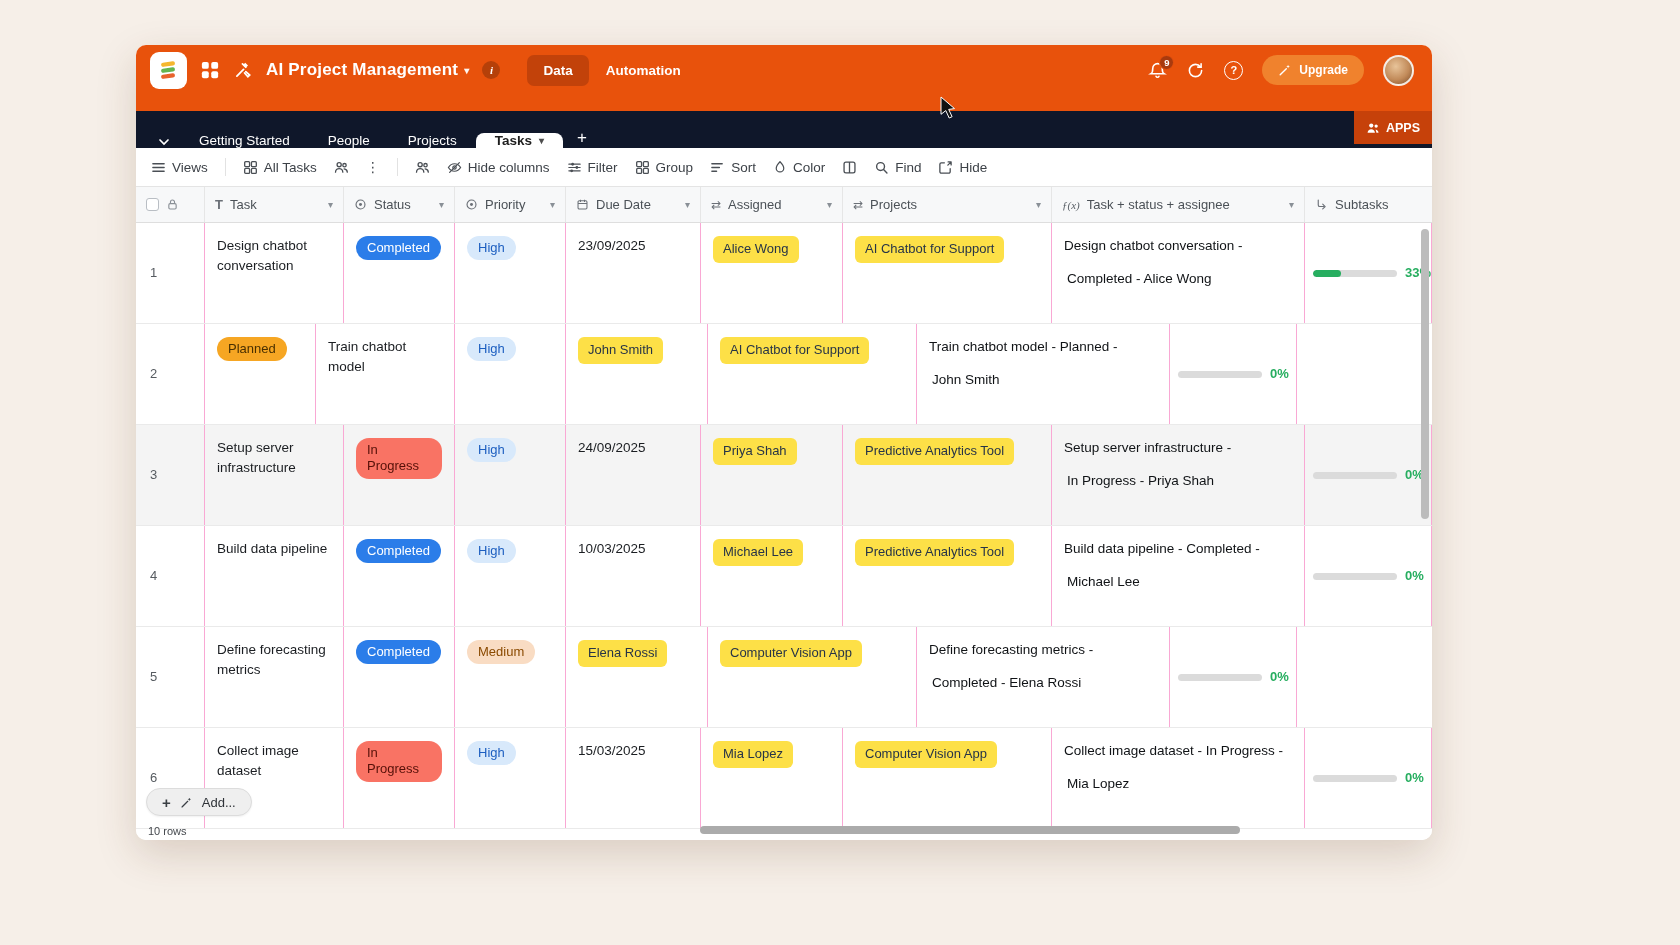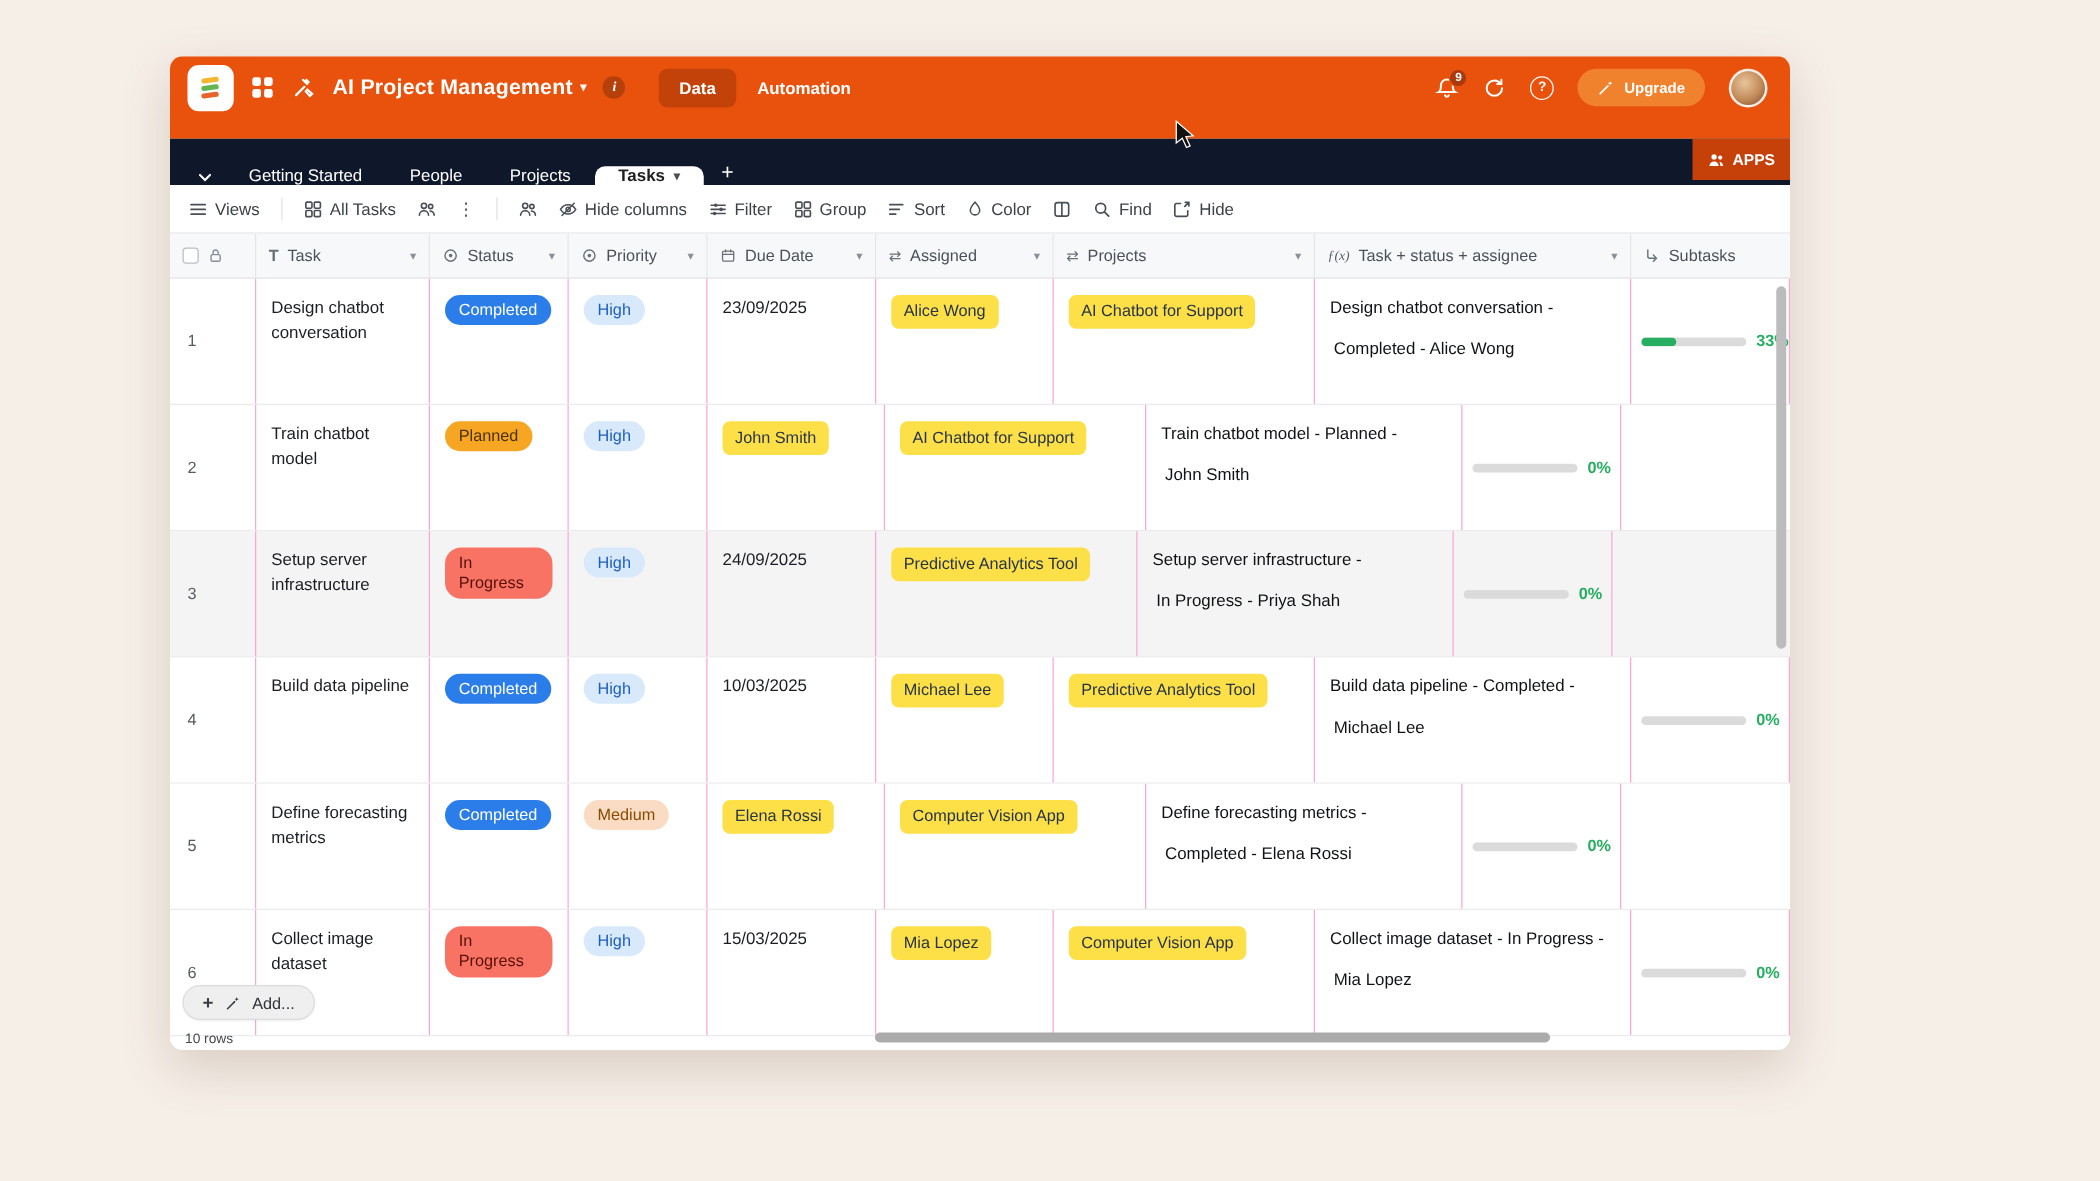--- a/index.html
+++ b/index.html
@@ -375,22 +375,22 @@
             <div class="bar-fill" style="width: 33%;"></div>
           </div>
         <span class="pct">33%</span>
       </div>
     </div>
 
     <div class="row">
       <div class="cell c-num">
           <span>2</span>
         </div>
+      <div class="cell c-status"><span class="pill st-planned">Planned</span></div>
       <div class="cell c-task"><span>Train chatbot model</span></div>
-      <div class="cell c-status"><span class="pill st-planned">Planned</span></div>
       <div class="cell c-priority"><span class="pill pr-high">High</span></div>
       <div class="cell c-assigned"><span class="chip">John Smith</span></div>
       <div class="cell c-projects"><span class="chip">AI Chatbot for Support</span></div>
       <div class="cell c-formula">
         <div class="fline">Train chatbot model - Planned -</div>
           <div class="fline f2">John Smith</div>
       </div>
       <div class="cell c-sub">
         <div class="bar">
             <div class="bar-fill" style="width: 0%;"></div>
@@ -400,20 +400,21 @@
     </div>
 
     <div class="row alt">
       <div class="cell c-num">
           <span>3</span>
         </div>
       <div class="cell c-task"><span>Setup server infrastructure</span></div>
       <div class="cell c-status"><span class="pill st-inprogress">In Progress</span></div>
       <div class="cell c-priority"><span class="pill pr-high">High</span></div>
       <div class="cell c-due"><span>24/09/2025</span></div>
+      <div class="cell c-assigned"><span class="chip">Priya Shah</span></div>
       <div class="cell c-projects"><span class="chip">Predictive Analytics Tool</span></div>
       <div class="cell c-formula">
         <div class="fline">Setup server infrastructure -</div>
           <div class="fline f2">In Progress - Priya Shah</div>
       </div>
       <div class="cell c-sub">
         <div class="bar">
             <div class="bar-fill" style="width: 0%;"></div>
           </div>
         <span class="pct">0%</span>

